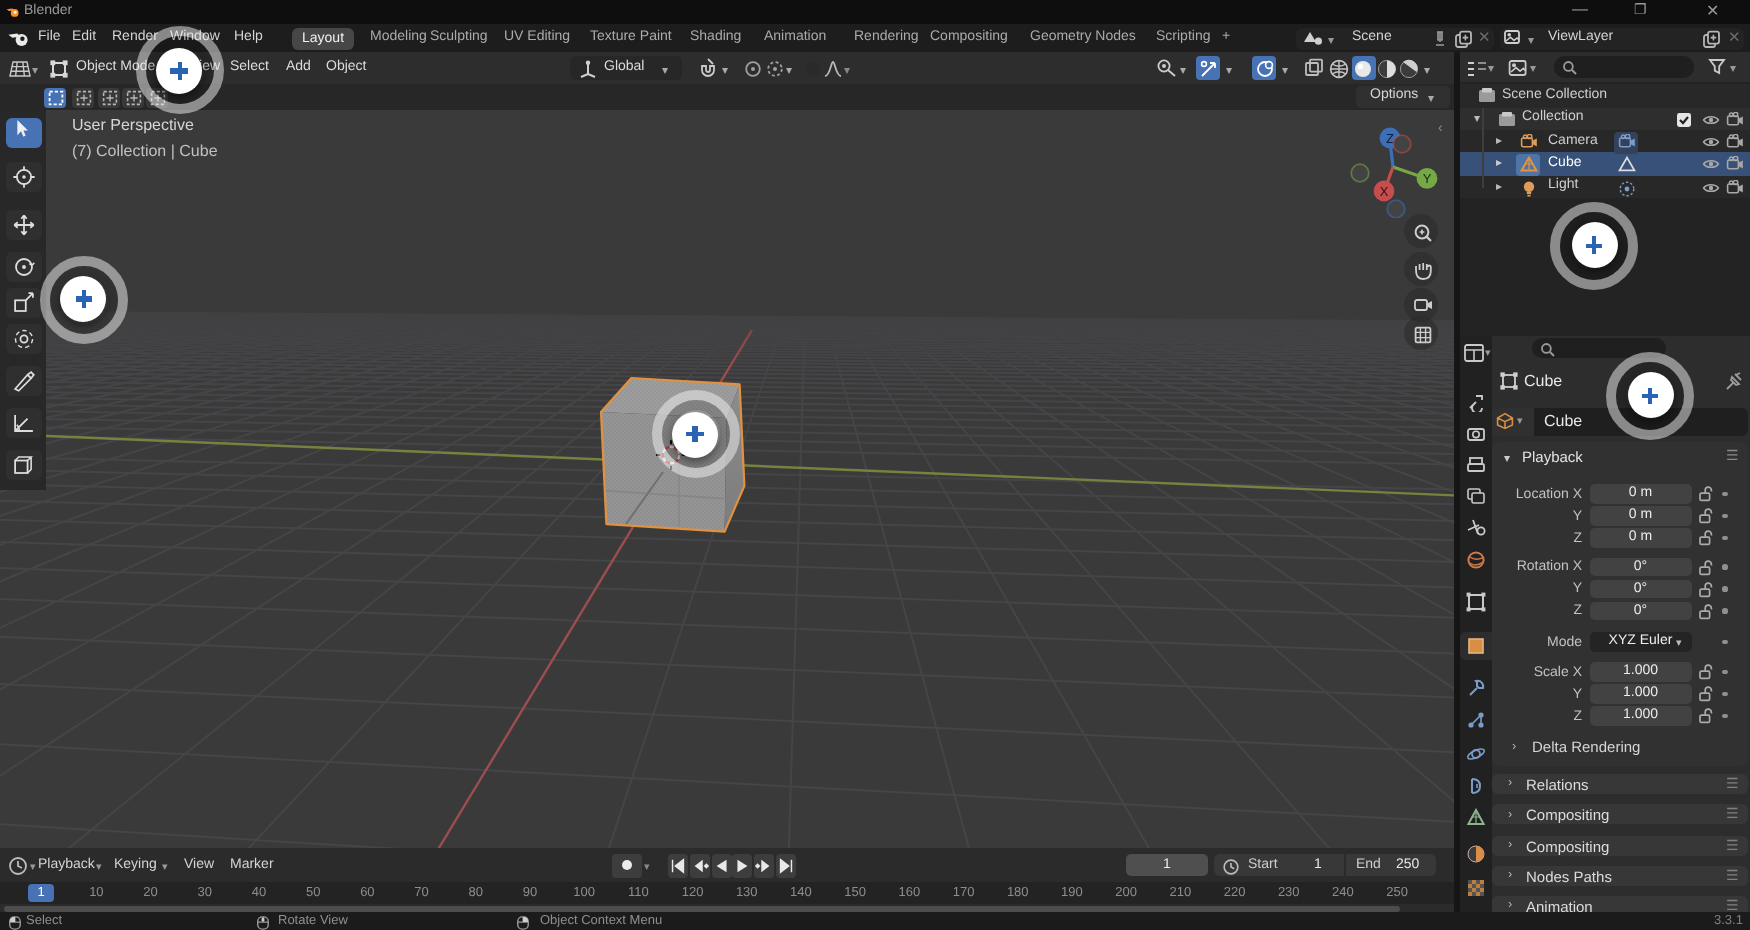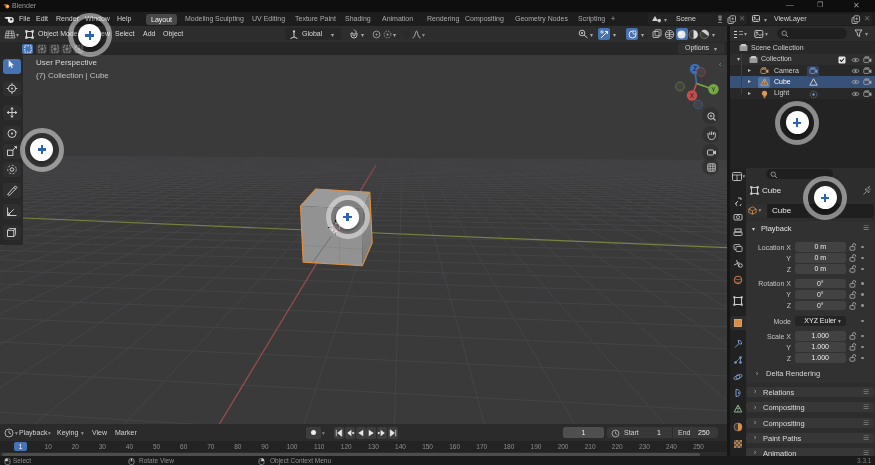--- a/index.html
+++ b/index.html
@@ -775,21 +775,21 @@
       <span class="a" style="left:16px;top:234px;width:128px;height:10px;background:#373737;border-radius:3px"></span>
       <span class="tx" style="left:24px;top:235.5px;font-size:6.5px;color:#bbb">›</span>
       <span class="tx" style="left:33px;top:235px;font-size:7.5px;color:#dcdcdc">Compositing</span>
       <span class="tx" style="left:133px;top:235px;font-size:7px;color:#808080">☰</span>
       <span class="a" style="left:16px;top:249.5px;width:128px;height:10px;background:#373737;border-radius:3px"></span>
       <span class="tx" style="left:24px;top:251.0px;font-size:6.5px;color:#bbb">›</span>
       <span class="tx" style="left:33px;top:250.5px;font-size:7.5px;color:#dcdcdc">Compositing</span>
       <span class="tx" style="left:133px;top:250.5px;font-size:7px;color:#808080">☰</span>
       <span class="a" style="left:16px;top:264.5px;width:128px;height:10px;background:#373737;border-radius:3px"></span>
       <span class="tx" style="left:24px;top:266.0px;font-size:6.5px;color:#bbb">›</span>
-      <span class="tx" style="left:33px;top:265.5px;font-size:7.5px;color:#dcdcdc">Paint Paths</span>
+      <span class="tx" style="left:33px;top:265.5px;font-size:7.5px;color:#dcdcdc">Nodes Paths</span>
       <span class="tx" style="left:133px;top:265.5px;font-size:7px;color:#808080">☰</span>
       <span class="a" style="left:16px;top:279.5px;width:128px;height:10px;background:#373737;border-radius:3px"></span>
       <span class="tx" style="left:24px;top:281.0px;font-size:6.5px;color:#bbb">›</span>
       <span class="tx" style="left:33px;top:280.5px;font-size:7.5px;color:#dcdcdc">Animation</span>
       <span class="tx" style="left:133px;top:280.5px;font-size:7px;color:#808080">☰</span>
     </div>
 <div class="a tl">
       <svg class="a" style="left:4px;top:4px" width="10" height="10" viewBox="0 0 10 10">
         <circle cx="5" cy="5" r="4" fill="#2a2a2a" stroke="#bbb" stroke-width="0.9"></circle>
         <path d="M5 2.5 L5 5 L7 6" stroke="#bbb" stroke-width="0.9" fill="none"></path>

